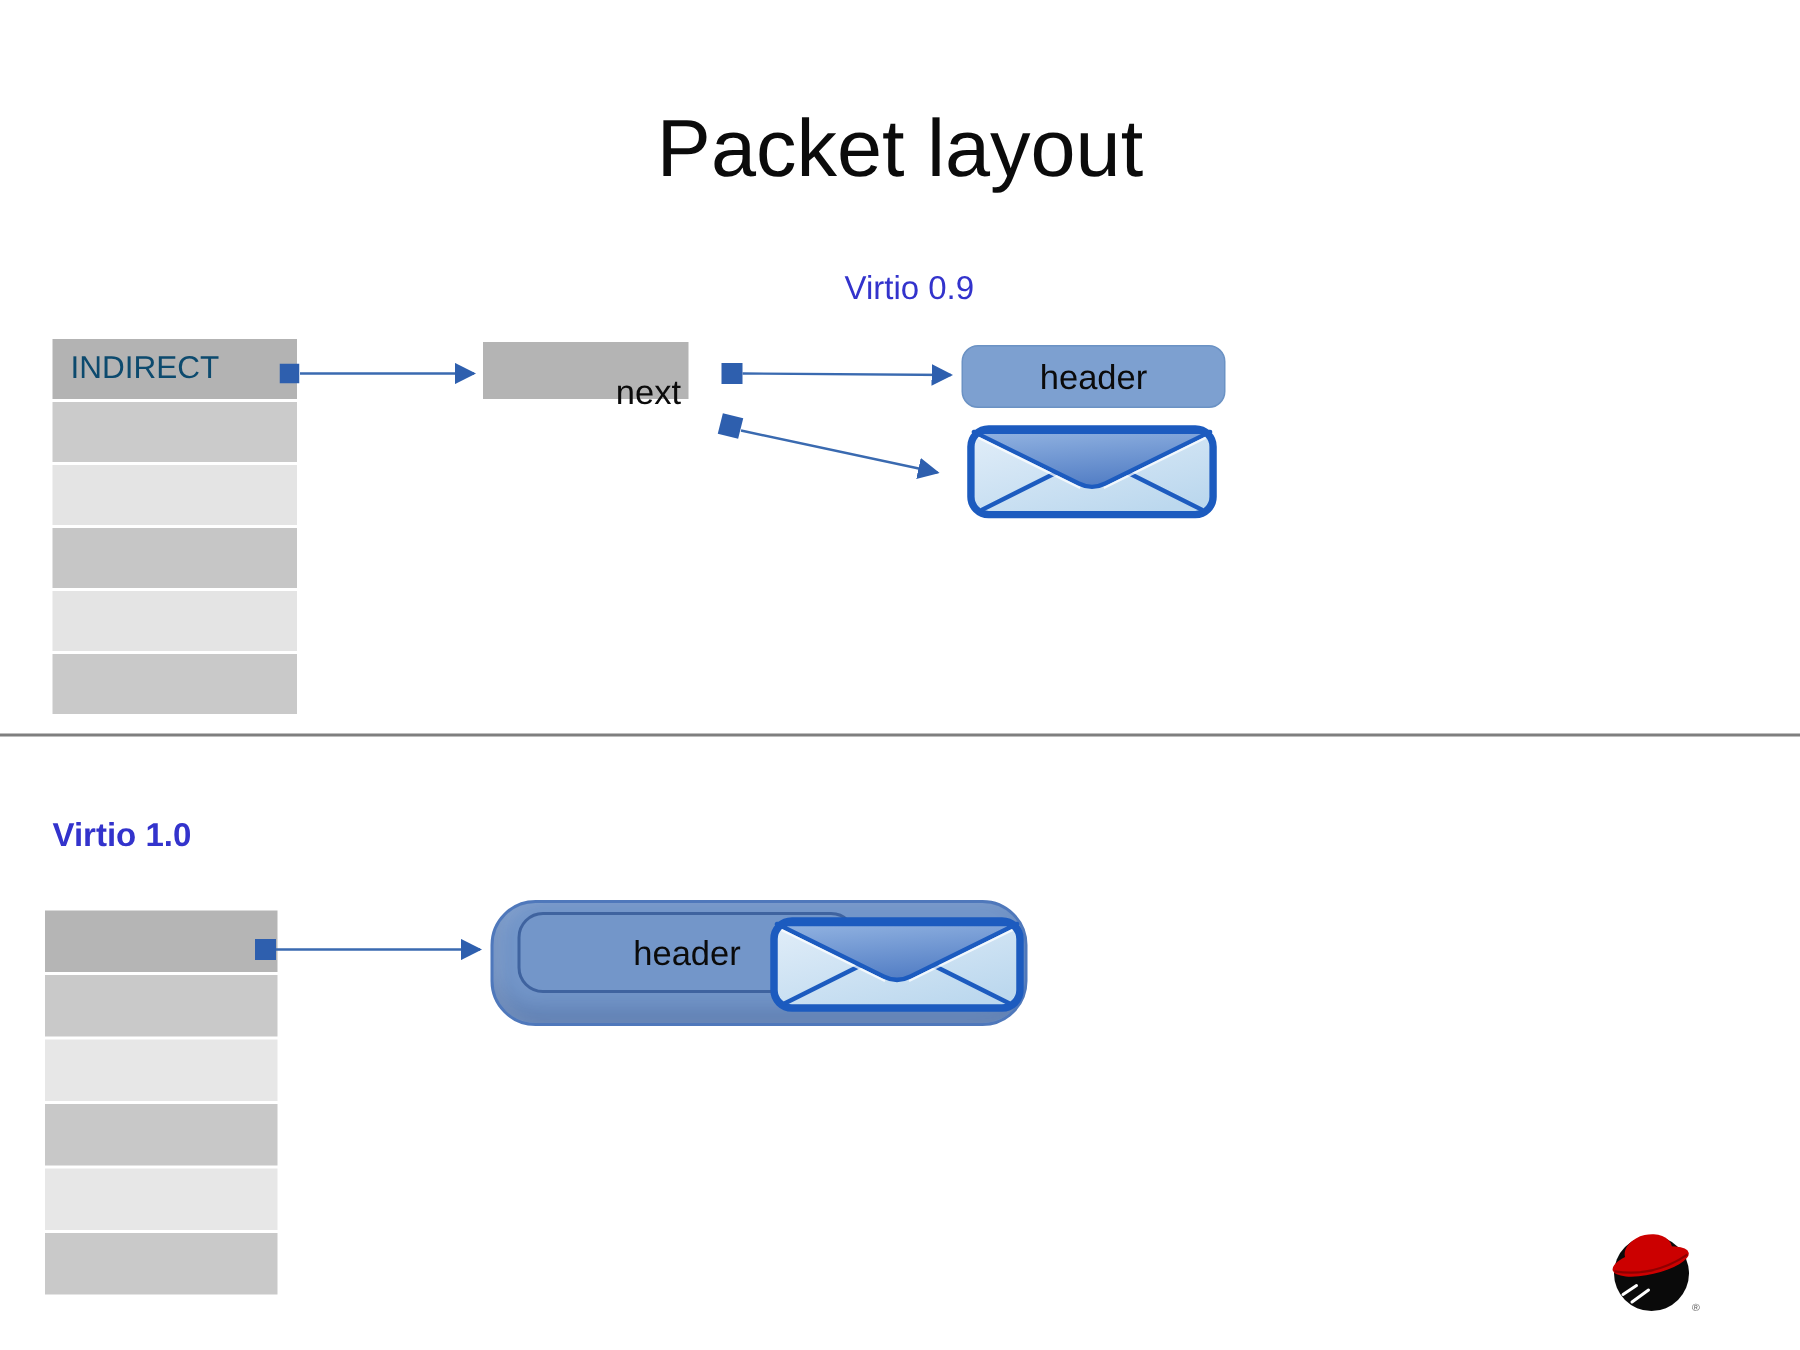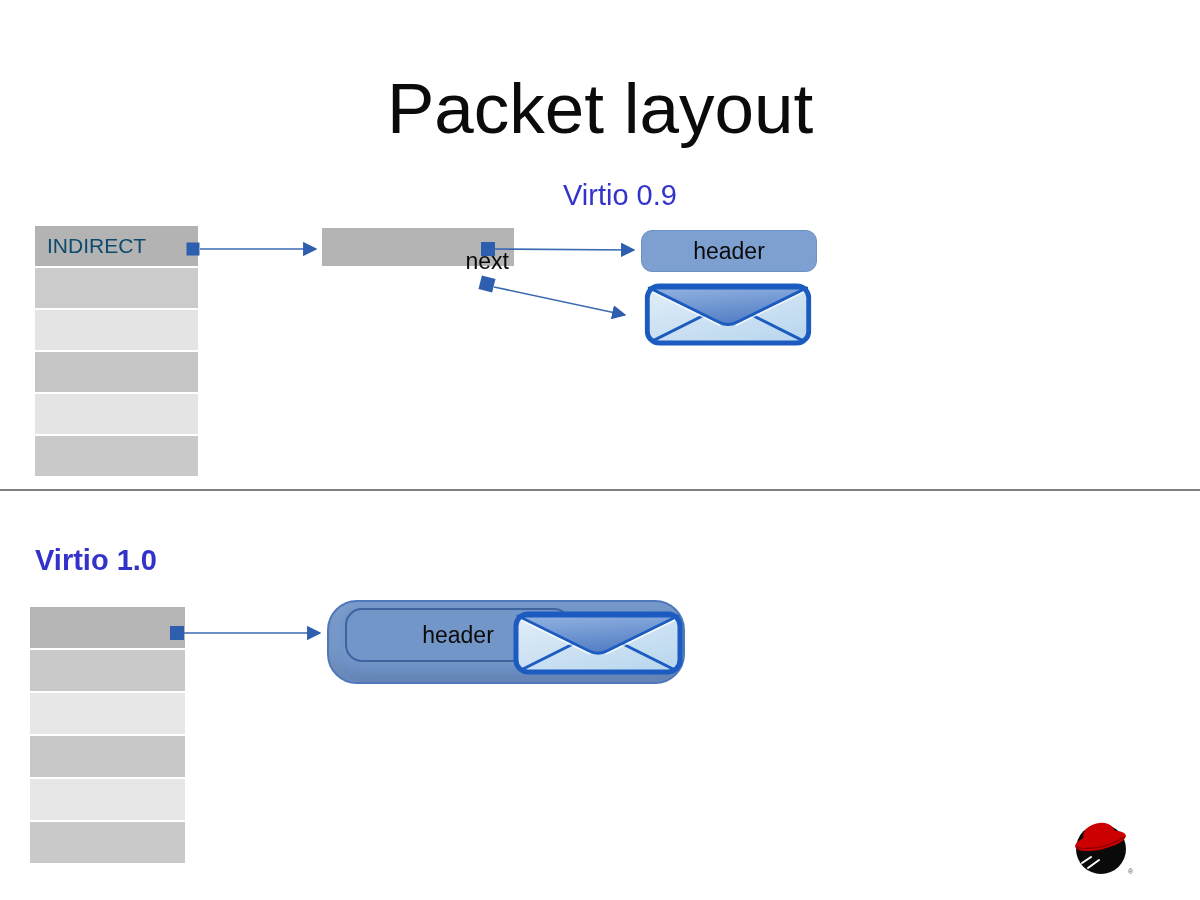--- a/index.html
+++ b/index.html
@@ -2,42 +2,42 @@
 <html style="--label-blue: #3333cc; --connector-blue: #2e5fae; --line-blue: #3a6ab0; --header-blue: #7da0d0; --container-blue: #7396c9; --divider-gray: #7f7f7f;"><head>
 <meta charset="utf-8">
 <style>
   html,body{margin:0;padding:0;background:#fff;}
   .slide{
     position:relative;width:1200px;height:900px;background:#ffffff;overflow:hidden;
     font-family:"Liberation Sans", sans-serif;
   }
   .slide-title{
     position:absolute;top:68px;left:0;width:100%;text-align:center;
-    font-size:71px;font-weight:400;color:#0b0b0b;letter-spacing:0;
+    font-size:54px;font-weight:400;color:#0b0b0b;letter-spacing:0;
   }
   .section-label{
-    position:absolute;font-size:29px;color:var(--label-blue,#3333cc);
+    position:absolute;font-size:22px;color:var(--label-blue,#3333cc);
   }
   .label-09{left:563px;top:179px;}
   .label-10{left:35px;top:544px;font-weight:bold;}
 
   
   .ring-table{position:absolute;}
   .ring-09{left:35px;top:226px;width:163px;}
   .ring-10{left:30px;top:607px;width:155px;}
   .ring-table .trow{width:100%;margin-bottom:2px;}
   .ring-09 .trow{height:40px;}
   .ring-10 .trow{height:41px;}
   .ring-table .trow span{
     display:block;font-size:21px;color:#0c4a6e;padding-left:12px;line-height:40px;
     white-space:nowrap;
   }
 
   
-  .indirect-box{position:absolute;left:322px;top:228px;width:192px;}
+  .indirect-box{position:absolute;left:322px;top:228px;width:137px;}
   .indirect-box .trow{width:100%;margin-bottom:2px;}
   .indirect-box .trow:nth-child(1){height:44px;}
   .indirect-box .trow:nth-child(2){height:38px;}
   .next-label{
     position:absolute;right:5px;top:21px;font-size:23px;color:#0b0b0b;line-height:1.1;
   }
 
   
   .header-box-09{
     position:absolute;left:641px;top:230px;width:176px;height:42px;

